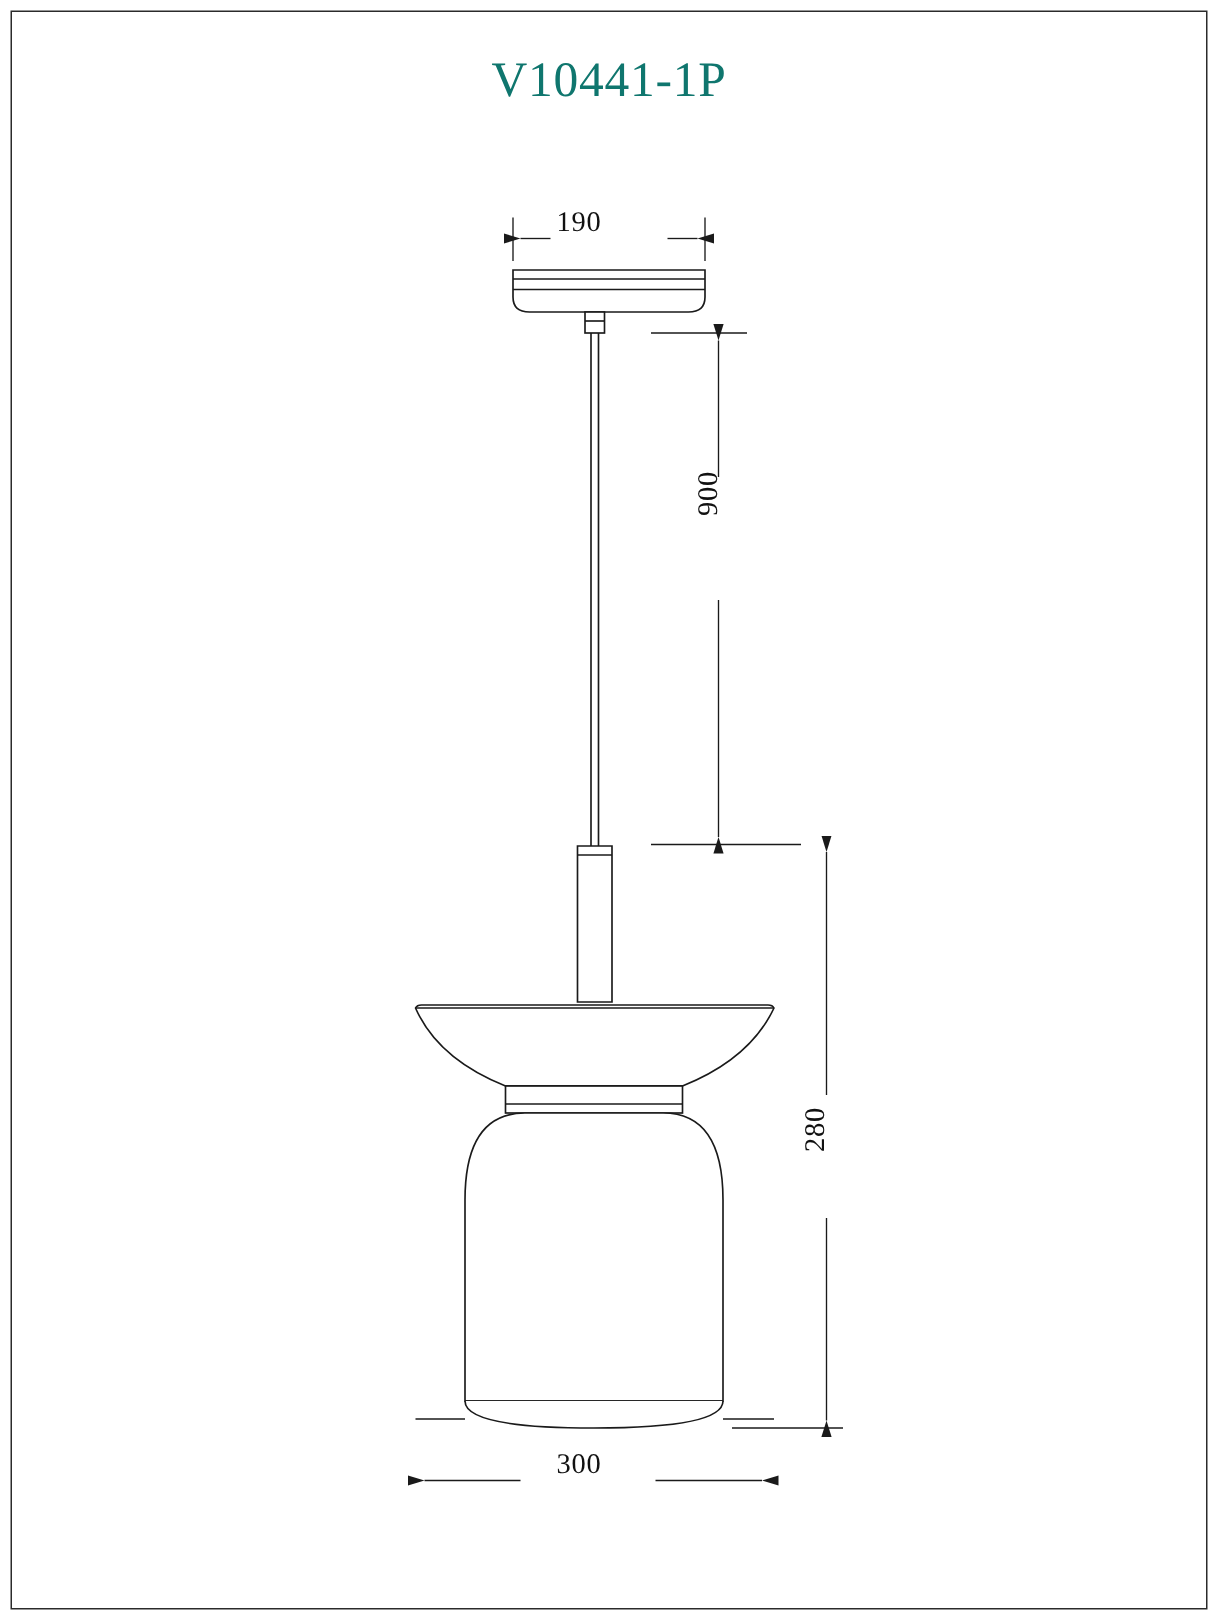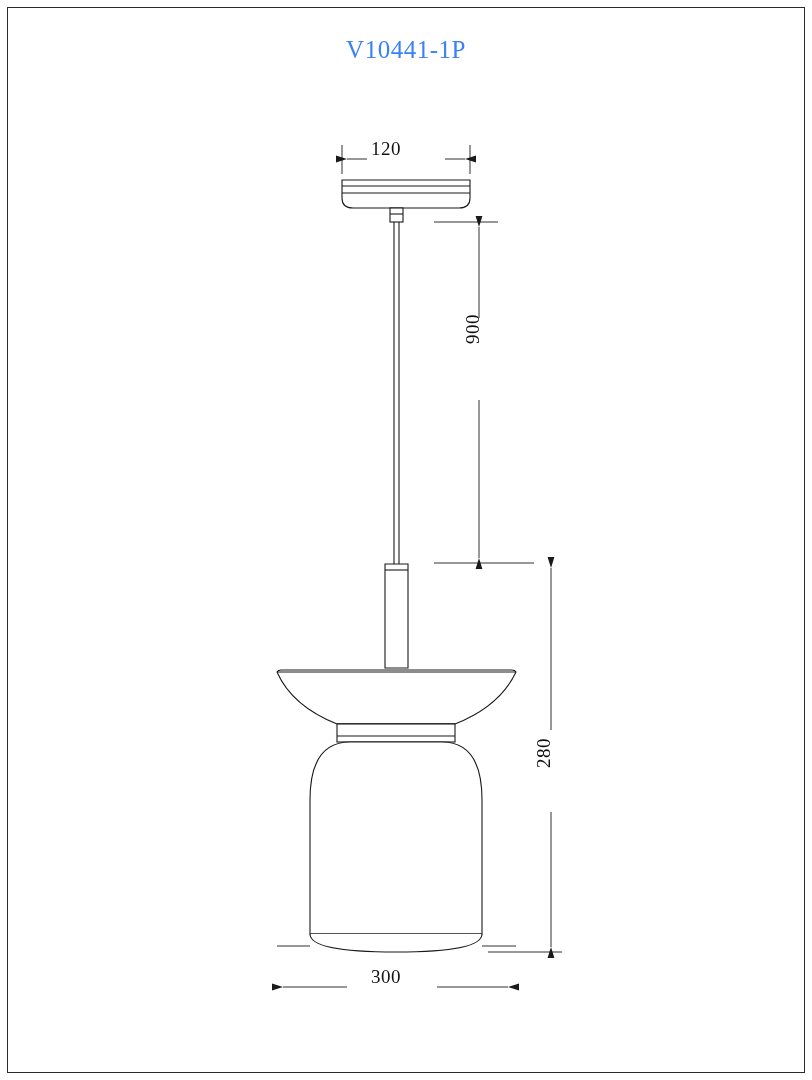--- a/index.html
+++ b/index.html
@@ -22,24 +22,24 @@
     position: absolute;
     left: 7px; top: 7px;
     width: 798px; height: 1066px;
     border: 1px solid #2b2b2b;
   }
   #title {
     position: absolute;
     left: 0; top: 36px;
     width: 812px;
     text-align: center;
-    font-size: 25px;
+    font-size: 33px;
     letter-spacing: 0.5px;
     font-family: "Liberation Serif", serif;
-    color: #3b82f6;
+    color: #0f766e;
     white-space: nowrap;
   }
   #drawing {
     position: absolute;
     left: 0; top: 0;
     width: 812px; height: 1080px;
   }
   .dimlabel {
     position: absolute;
     font-family: "Liberation Serif", serif;
@@ -145,18 +145,18 @@
 
       <g>
         <line x1="310" y1="946" x2="277" y2="946"></line>
         <line x1="482" y1="946" x2="516" y2="946"></line>
         <line x1="283" y1="987" x2="347" y2="987" marker-start="url(#arrL)"></line>
         <line x1="437" y1="987" x2="508" y2="987" marker-end="url(#arrR)"></line>
       </g>
     </g>
   </svg>
 
-  <div class="dimlabel" id="lbl-120">120</div>
+  <div class="dimlabel" id="lbl-120">190</div>
   <div class="dimlabel" id="lbl-900">900</div>
   <div class="dimlabel" id="lbl-280">280</div>
   <div class="dimlabel" id="lbl-200">300</div>
 
 </div>
 
 </body></html>

